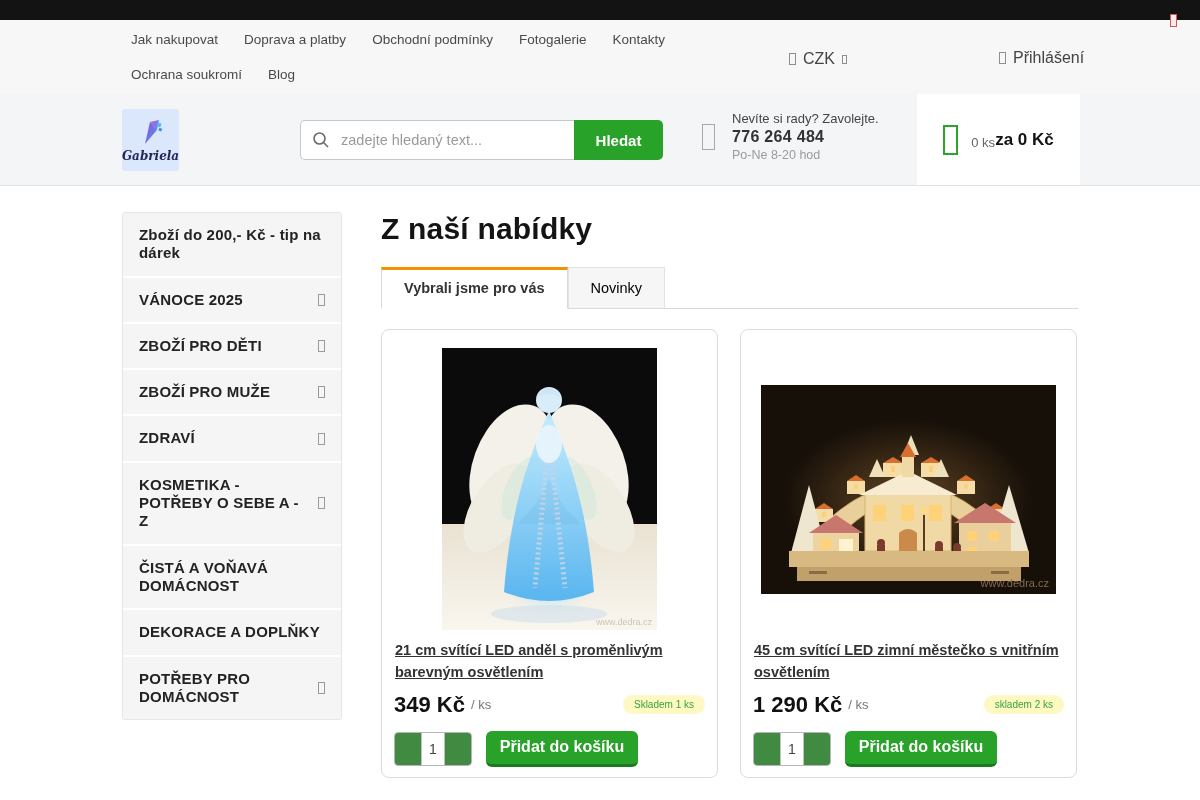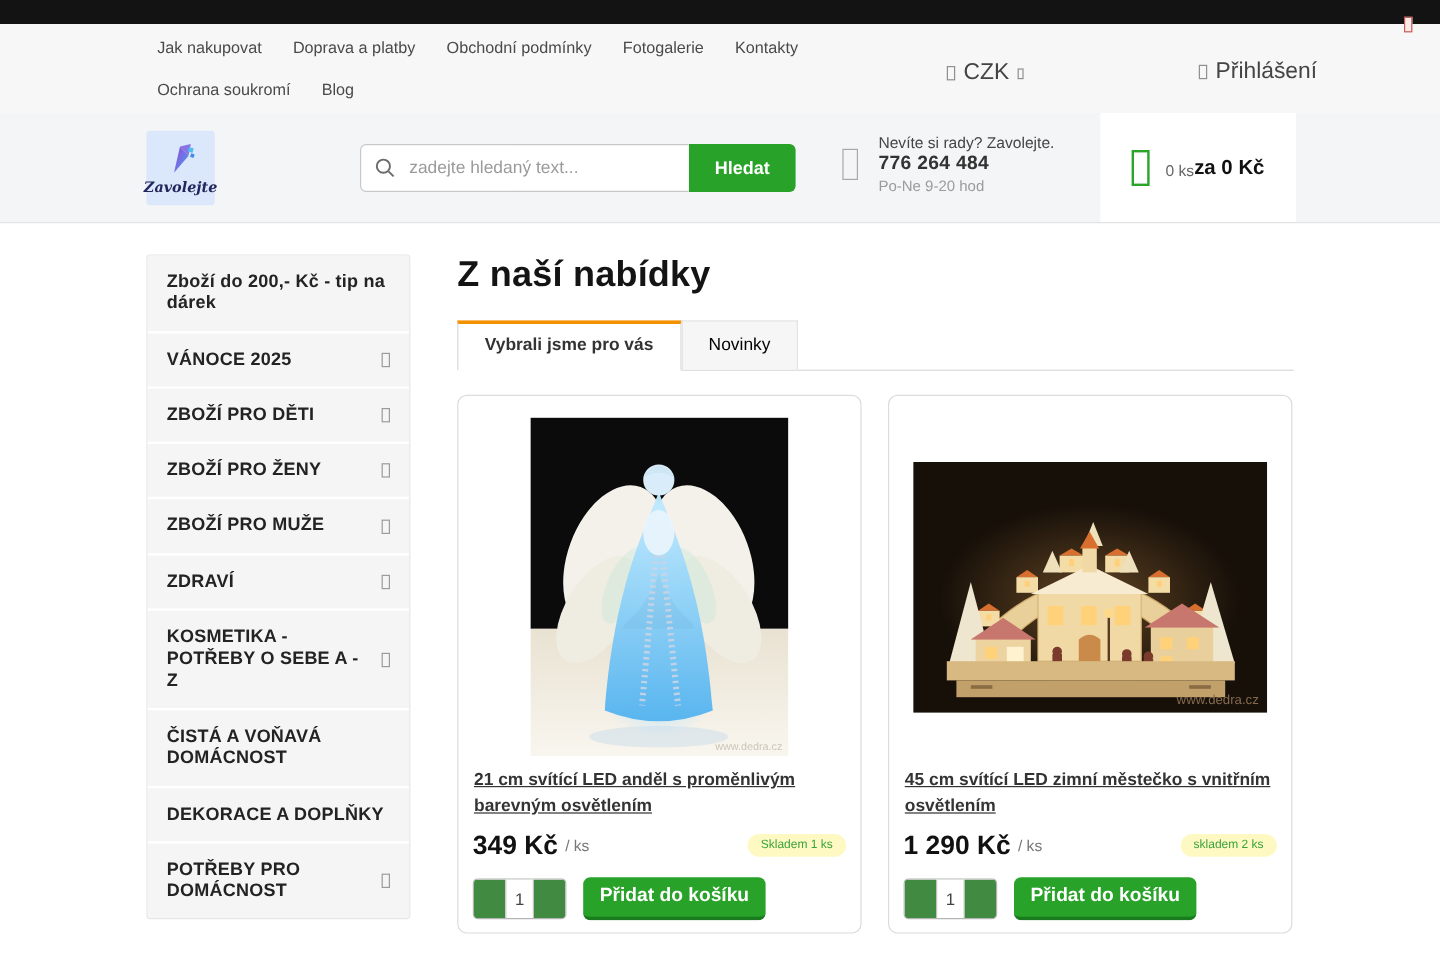--- a/index.html
+++ b/index.html
@@ -12,21 +12,21 @@
               border:1px solid #cf5a55; background:#fbeaea; z-index:9; }
 
   
   .nav { background:#f7f7f8; position:relative; padding:2px 0 2px 131px; }
   .nav-row { display:flex; gap:26px; height:35px; align-items:center; width:560px; }
   .nav-link { font-size:13.5px; color:#4a4a4a; cursor:pointer; white-space:nowrap; }
   .tofu { display:inline-block; border:1px solid #8f8f8f; background:transparent; }
   .tofu.sm { width:7px; height:12px; }
   .tofu.xs { width:5px; height:9px; }
   .nav-cluster { position:absolute; display:flex; align-items:center; gap:7px;
-                 font-size:19px; color:#444; cursor:pointer; }
+                 font-size:16px; color:#444; cursor:pointer; }
   .nav-currency { left:789px; top:30px; }
   .nav-login { left:999px; top:29px; }
 
   
   .header-band { height:92px; background:#f4f5f7; border-bottom:1px solid #e2e3e5; position:relative; }
   .logo { position:absolute; left:122px; top:15px; width:57px; height:62px;
           background:#dbe7fa; border-radius:3px; display:flex; flex-direction:column;
           align-items:center; justify-content:center; cursor:pointer; }
   .logo-script { font-family:"DejaVu Serif", serif; font-style:italic; font-weight:bold;
                  font-size:12px; color:#23265a; margin-top:1px; }
@@ -132,40 +132,40 @@
         <linearGradient id="lg1" x1="0" y1="0" x2="1" y2="1">
           <stop offset="0" stop-color="#a044d8"></stop>
             <stop offset="1" stop-color="#3fa4f0"></stop>
         </linearGradient>
       </defs>
       <path d="M8,26 L13,4 L20,12 Z" fill="url(#lg1)"></path>
       <path d="M13,4 L22,2 L20,12 Z" fill="#7a5fe0" opacity=".85"></path>
       <rect x="20" y="5" width="4" height="4" fill="#4fc0ee" transform="rotate(12 22 7)"></rect>
       <rect x="22" y="10" width="3" height="3" fill="#3f8de8" transform="rotate(20 23 11)"></rect>
     </svg>
-    <span class="logo-script">Zavolejte</span>
+    <span class="logo-script">Gabriela</span>
   </div>
 
   <div class="search">
     <div class="search-input-wrap">
       <svg class="search-icon" width="18" height="18" viewBox="0 0 18 18">
         <circle cx="7.5" cy="7.5" r="5.5" fill="none" stroke="#6b6b6b" stroke-width="1.6"></circle>
         <line x1="11.8" y1="11.8" x2="16" y2="16" stroke="#6b6b6b" stroke-width="1.6"></line>
       </svg>
       <input class="search-input" type="text" placeholder="zadejte hledaný text..." style="">
     </div>
     <button class="search-btn">Hledat</button>
   </div>
 
   <div class="contact">
     <span class="phone-tofu"></span>
     <div>
       <div class="contact-prompt">Nevíte si rady? Zavolejte.</div>
       <div class="contact-phone">776 264 484</div>
-      <div class="contact-hours">Po-Ne 9-20 hod</div>
+      <div class="contact-hours">Po-Ne 8-20 hod</div>
     </div>
   </div>
 
   <div class="cart-box">
     <span class="cart-tofu"></span>
     <div class="cart-text">
       <span class="cart-count">0 ks</span>
       <span class="cart-total">za 0 Kč</span>
     </div>
   </div>
@@ -176,24 +176,20 @@
   <div class="sidebar">
     <div class="side-item">
       <span>Zboží do 200,- Kč - tip na dárek</span>
     </div>
     <div class="side-item">
       <span>VÁNOCE 2025</span>
       <span class="tofu sm"></span>
     </div>
     <div class="side-item">
       <span>ZBOŽÍ PRO DĚTI</span>
-      <span class="tofu sm"></span>
-    </div>
-    <div class="side-item">
-      <span>ZBOŽÍ PRO ŽENY</span>
       <span class="tofu sm"></span>
     </div>
     <div class="side-item">
       <span>ZBOŽÍ PRO MUŽE</span>
       <span class="tofu sm"></span>
     </div>
     <div class="side-item">
       <span>ZDRAVÍ</span>
       <span class="tofu sm"></span>
     </div>

